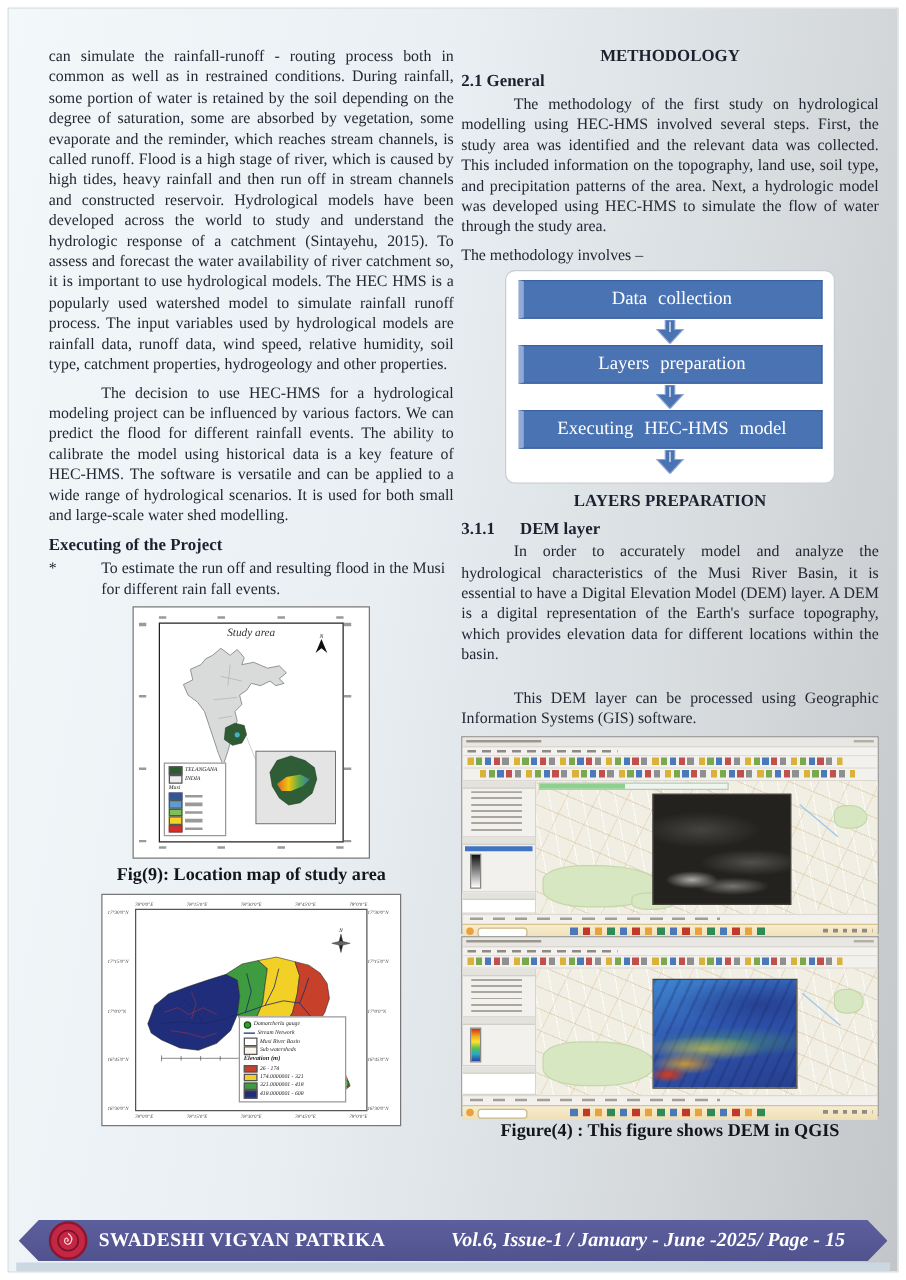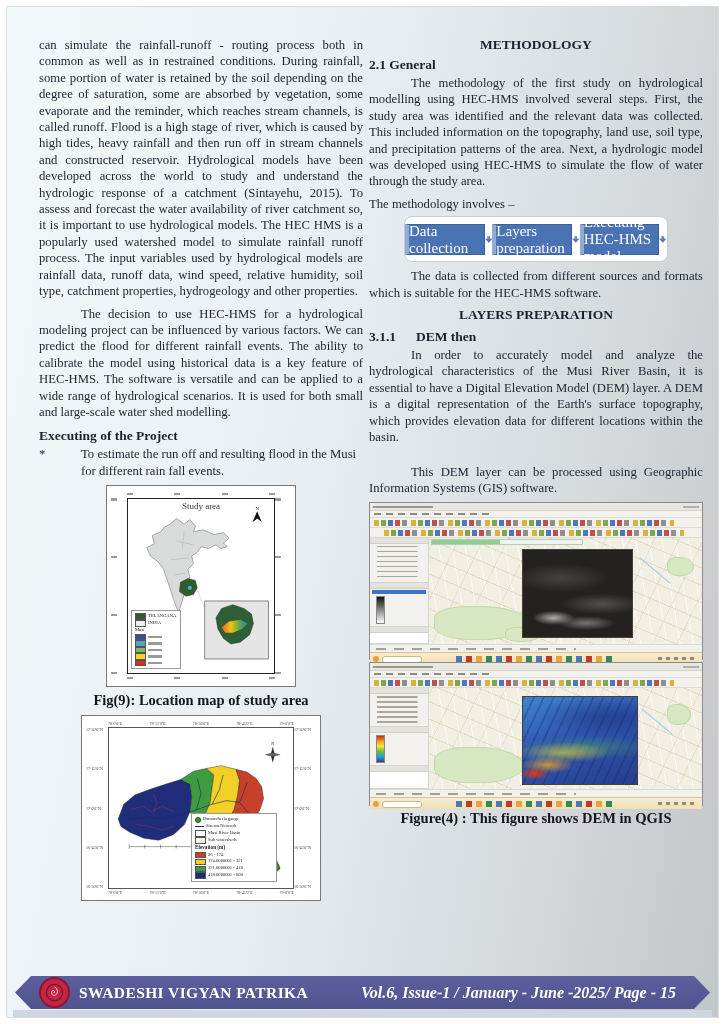--- a/index.html
+++ b/index.html
@@ -12,25 +12,25 @@
   .col-right{position:absolute;left:362px;top:30px;width:334px;}
   p.body{font-size:12.7px;line-height:16.4px;color:#232733;text-align:justify;margin:0 0 6px 0;}
   p.indent{text-indent:42px;}
   h3.sub{font-size:13.5px;font-weight:bold;color:#1c2130;margin:8px 0 2px 0;}
   h3.center{text-align:center;margin:0 0 4px 0;}
   .bullet-row{display:flex;font-size:12.7px;line-height:16.4px;color:#232733;margin-bottom:6px;}
   .bullet-row .mark{width:42px;flex:none;}
   .caption{font-size:14.5px;font-weight:bold;color:#14161c;text-align:center;margin:5px 0 6px 0;}
   .dem-head{display:flex;gap:20px;font-size:13.5px;font-weight:bold;color:#1c2130;margin:6px 0 2px 0;}
   
-  .flow-wrap{background:#ffffff;border:1px solid #c9ced6;border-radius:8px;width:262px;margin:4px auto 6px auto;padding:7px 0 6px 0;display:flex;flex-direction:row;align-items:center;}
+  .flow-wrap{background:#ffffff;border:1px solid #c9ced6;border-radius:8px;width:262px;margin:4px auto 6px auto;padding:7px 0 6px 0;display:flex;flex-direction:column;align-items:center;}
   .flow-box{width:238px;height:29px;background:#4a73b4;border:1px solid #3c61a0;border-left:4px solid #94aad6;color:#ffffff;display:flex;align-items:center;justify-content:center;font-size:15px;word-spacing:5px;}
   .flow-arrow{width:24px;height:19px;margin:1px 0;}
   
-  .figpanel{background:#ffffff;border:1px solid #777;margin:6px auto 1px auto;position:relative;}
+  .figpanel{background:#ffffff;border:1px solid #777;margin:6px auto 1px auto;position:relative;font-style:italic;}
   .map-grid{position:absolute;inset:4px;display:grid;grid-template-columns:16px 1fr 16px;grid-template-rows:8px 1fr 8px;}
   .tickrow{display:flex;justify-content:space-between;font-size:4px;color:#444;overflow:hidden;}
   .tickrow.h{grid-column:2;align-items:center;}
   .tickcol{display:flex;flex-direction:column;justify-content:space-between;font-size:4px;color:#444;grid-row:2;overflow:hidden;}
   .mapframe{grid-column:2;grid-row:2;border:1px solid #222;position:relative;background:#fff;overflow:hidden;}
   .mapframe svg{position:absolute;inset:0;width:100%;height:100%;}
   .ovl-title{position:absolute;top:2px;left:0;right:0;text-align:center;font-size:9px;color:#333;}
   .legend{position:absolute;background:#fff;border:1px solid #999;font-size:4.6px;color:#222;padding:2px 3px;line-height:1.5;}
   .leg-row{display:flex;align-items:center;gap:2px;white-space:nowrap;}
   .leg-sw{width:9px;height:4.5px;flex:none;border:0.5px solid #555;}
@@ -342,25 +342,24 @@
           <path d="M8 0 h8 v8 h7 L12 20 1 8 h7 Z" fill="#4a73b4" stroke="#8fa3cf" stroke-width="1"></path>
           <line x1="12" y1="1.5" x2="12" y2="10" stroke="#dfe6f2" stroke-width="1.2"></line>
         </svg>
       <div class="flow-box">Executing HEC-HMS model</div>
       <svg class="flow-arrow" viewBox="0 0 24 20">
           <path d="M8 0 h8 v8 h7 L12 20 1 8 h7 Z" fill="#4a73b4" stroke="#8fa3cf" stroke-width="1"></path>
           <line x1="12" y1="1.5" x2="12" y2="10" stroke="#dfe6f2" stroke-width="1.2"></line>
         </svg>
     </div>
 
-    <p class="body indent">The data is collected from different sources and formats which is suitable for the HEC-HMS software.</p>
     <h3 class="sub center" style="margin:2px 0;">LAYERS PREPARATION</h3>
     <div class="dem-head">
       <span>3.1.1</span>
-      <span>DEM then</span>
+      <span>DEM layer</span>
     </div>
     <p class="body indent">In order to accurately model and analyze the hydrological characteristics of the Musi River Basin, it is essential to have a Digital Elevation Model (DEM) layer. A DEM is a digital representation of the Earth's surface topography, which provides elevation data for different locations within the basin.</p>
     <p class="body indent" style="margin-top:18px;">This DEM layer can be processed using Geographic Information Systems (GIS) software.</p>
 
     <div class="qgis" style="height:156px;margin-top:4px;">
       <div class="q-title">
           <span class="tl"></span>
           <span class="tr"></span>
         </div>
       <div class="q-menu"></div>

